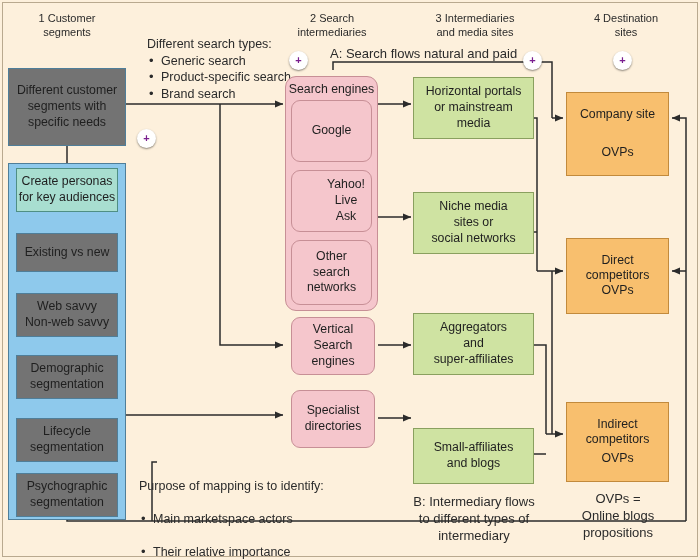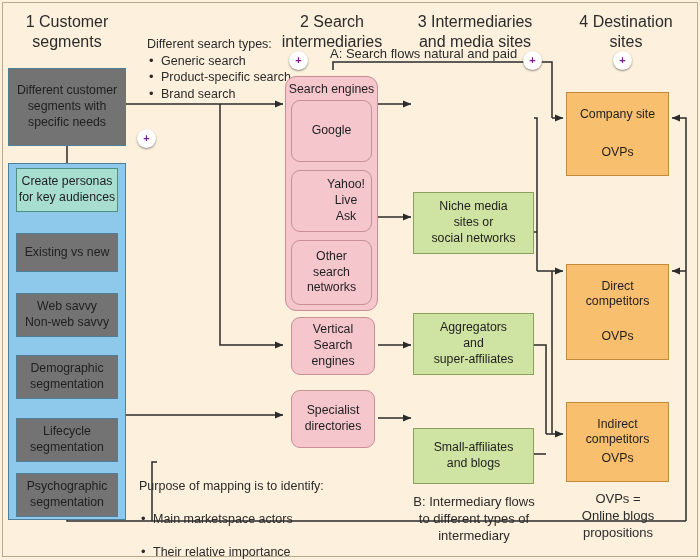--- a/index.html
+++ b/index.html
@@ -18,21 +18,21 @@
     left:2px; top:2px; right:2px; bottom:3px;
     border:1px solid #b9a98f;
     box-sizing:border-box;
     pointer-events:none;
   }
 
   
   .col-head{
     position:absolute;
     text-align:center;
-    font-size:16px;
+    font-size:11px;
     color:#2b2b2b;
     line-height:1.25;
     white-space:pre-line;
   }
   .note{
     position:absolute;
     font-size:12.5px;
     color:#2b2b2b;
     line-height:1.32;
   }
@@ -214,38 +214,41 @@
   <div class="box pink" style="left:291px;top:240px;width:81px;height:65px;">Other
 search
 networks</div>
 
   <div class="box pink" style="left:291px;top:317px;width:84px;height:58px;">Vertical
 Search
 engines</div>
   <div class="box pink" style="left:291px;top:390px;width:84px;height:58px;">Specialist
 directories</div>
 
+  <div class="box green" style="left:413px;top:77px;width:121px;height:62px;">Horizontal portals
+or mainstream
+media</div>
   <div class="box green" style="left:413px;top:192px;width:121px;height:62px;">Niche media
 sites or
 social networks</div>
   <div class="box green" style="left:413px;top:313px;width:121px;height:62px;">Aggregators
 and
 super-affiliates</div>
   <div class="box green" style="left:413px;top:428px;width:121px;height:56px;">Small-affiliates
 and blogs</div>
 
   <div class="flow-label" style="left:408px;top:494px;width:132px;">B:  Intermediary flows
 to different types of
 intermediary</div>
 
   <div class="box orange" style="left:566px;top:92px;width:103px;height:84px;">
     <span class="otitle">Company site</span>
     <span class="ovp">OVPs</span>
   </div>
-  <div class="box orange" style="left:566px;top:238px;width:103px;height:96px;margin-top:26px;">
+  <div class="box orange" style="left:566px;top:238px;width:103px;height:76px;">
     <span class="otitle">Direct
 competitors</span>
     <span class="ovp">OVPs</span>
   </div>
   <div class="box orange" style="left:566px;top:402px;width:103px;height:80px;">
     <span class="otitle">Indirect
 competitors</span>
     <span class="ovp">OVPs</span>
   </div>
 

